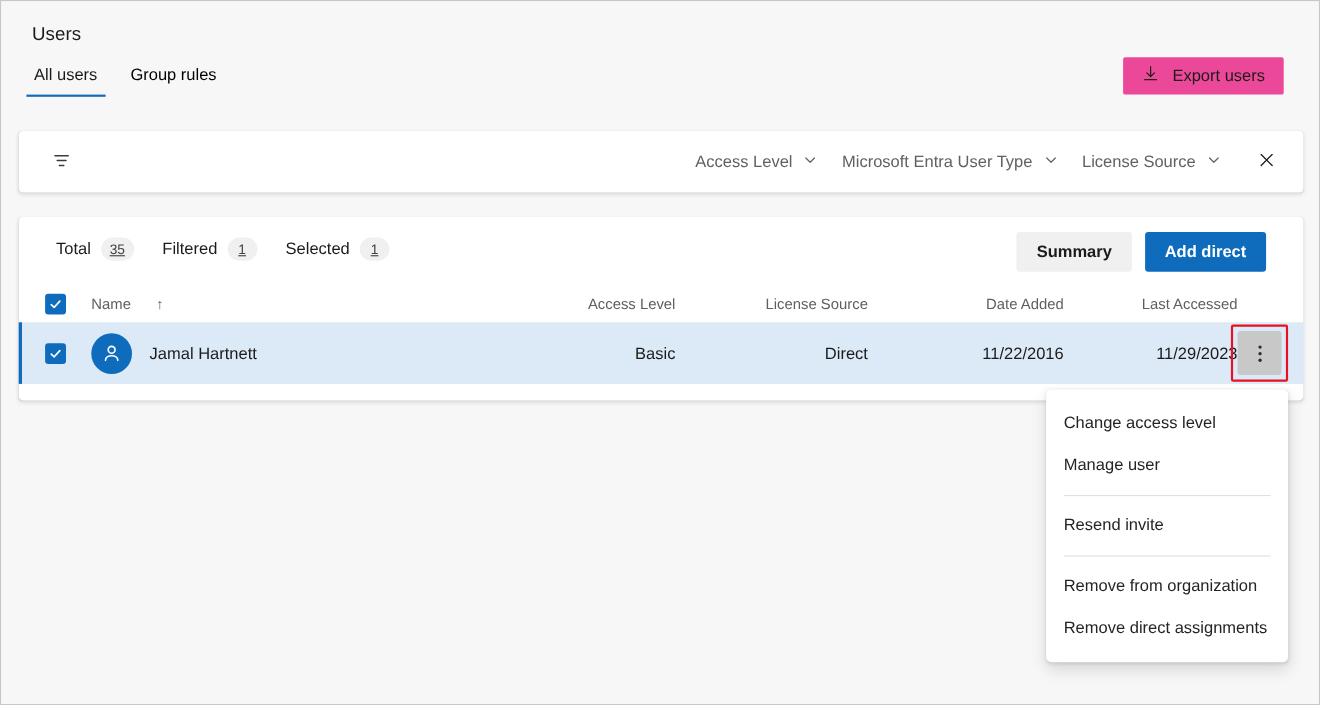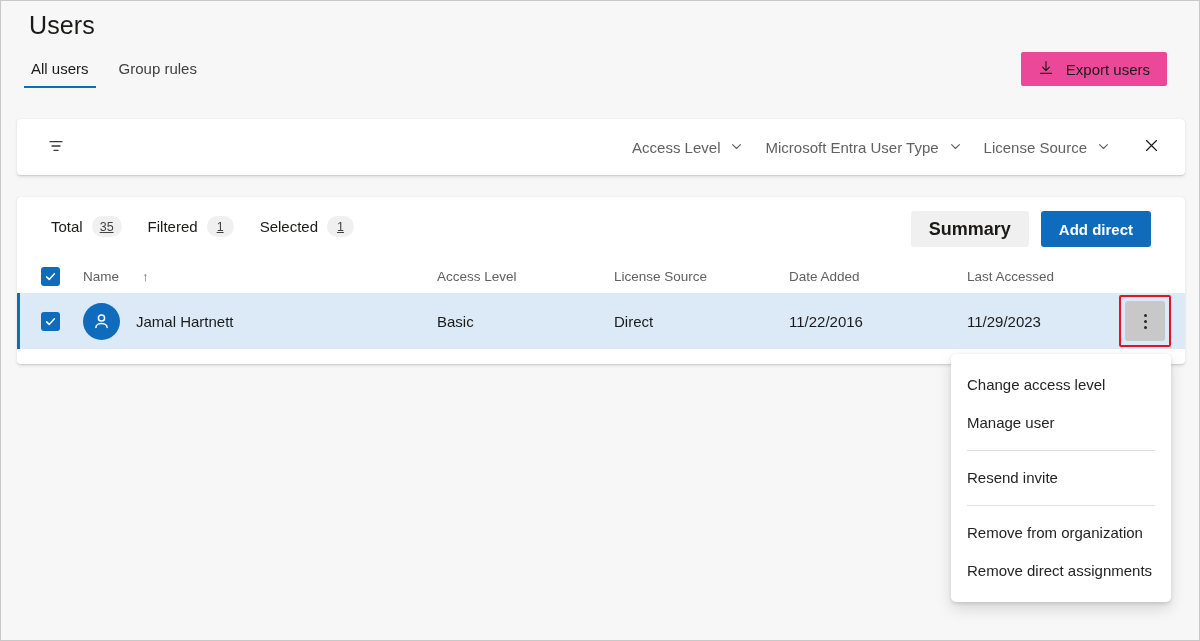--- a/index.html
+++ b/index.html
@@ -18,39 +18,39 @@
     height: 641px;
     background: #f7f7f7;
     border: 1px solid #c8c8c8;
     overflow: hidden;
   }
 
   
   #page-title {
     position: absolute;
     left: 28px;
-    top: 10px;
-    font-size: 25px;
+    top: 20px;
+    font-size: 17px;
     color: #1b1a19;
     letter-spacing: .1px;
   }
 
   #tabs {
     position: absolute;
     left: 23px;
     top: 57px;
     display: flex;
     align-items: flex-start;
     gap: 16px;
   }
   .tab {
     position: relative;
     padding: 2px 7px 11px 7px;
     font-size: 15px;
-    color: #404040;
+    color: #000000;
     cursor: pointer;
     white-space: nowrap;
   }
   .tab.active { color: #1b1a19; }
   .tab.active::after {
     content: "";
     position: absolute;
     left: 0; right: 0; bottom: 0;
     height: 2.5px;
     background: #0f6cbd;
@@ -194,21 +194,21 @@
     display: flex;
     align-items: center;
     gap: 12px;
   }
   #summary-button {
     height: 36px;
     padding: 0 18px;
     background: #f0f0f0;
     border: none;
     border-radius: 3px;
-    font-size: 18px;
+    font-size: 15px;
     font-weight: bold;
     color: #1b1a19;
     font-family: inherit;
     cursor: pointer;
   }
   #add-users-button {
     height: 36px;
     padding: 0 18px;
     background: #0f6cbd;
     border: none;
@@ -225,20 +225,21 @@
     position: absolute;
     left: 0; right: 0;
     top: 62px;
   }
 
   .trow {
     position: relative;
     display: flex;
     align-items: center;
     height: 34px;
+    text-align: right;
   }
   #table-header-row {
     height: 34px;
     font-size: 13.5px;
     color: #5f5f5f;
   }
   #user-row {
     height: 56px;
     background: #dceaf7;
     font-size: 15px;

